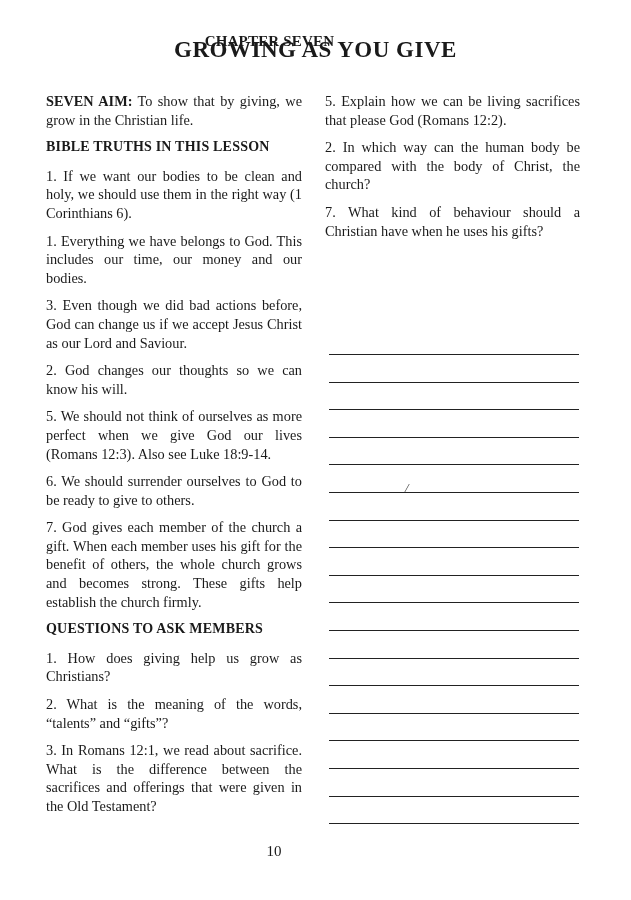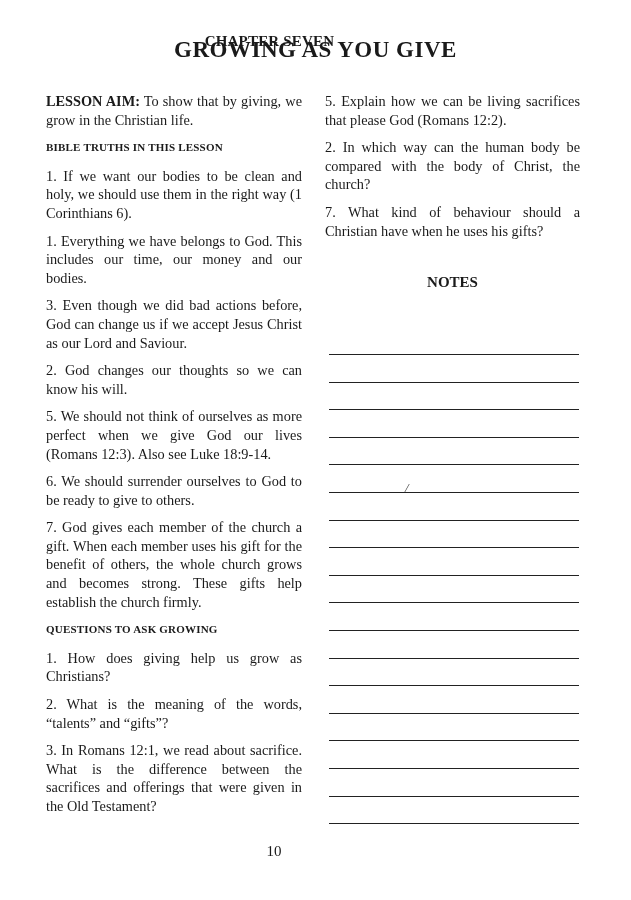--- a/index.html
+++ b/index.html
@@ -6,58 +6,57 @@
   body { width: 631px; height: 900px; position: relative; overflow: hidden;
          font-family: "Liberation Serif", "DejaVu Serif", serif; color: #1a1a1a; }
   .chapter { position: absolute; top: 33px; left: 0; width: 539px; text-align: center;
              font-size: 15px; font-weight: bold; letter-spacing: 0.2px; }
   .title { position: absolute; top: 37px; left: 0; width: 631px; text-align: center;
            font-size: 23px; font-weight: bold; letter-spacing: 0.5px; }
   .col { position: absolute; top: 92px; font-size: 14.3px; line-height: 18.6px; }
   .col.left { left: 46px; width: 256px; }
   .col.right { left: 325px; width: 255px; }
   .para { margin: 0 0 9px 0; text-align: justify; }
-  .heading { font-weight: bold; font-size: 11px; margin: 3px 0 10px 0; letter-spacing: 0.2px; }
+  .heading { font-weight: bold; font-size: 14px; margin: 3px 0 10px 0; letter-spacing: 0.2px; }
   .bold { font-weight: bold; }
   .notes-title { text-align: center; font-weight: bold; font-size: 15px; margin: 33px 0 0 0; }
   .note-line { position: absolute; left: 329px; width: 250px; height: 0;
                border-top: 1px solid #222; }
   .pagenum { position: absolute; top: 843px; left: 0; width: 548px; text-align: center;
              font-size: 15px; }
   .mark { position: absolute; left: 405px; top: 480px; font-size: 13px; font-style: italic; color: #444; }
 </style>
 </head>
 <body>
 
 <div class="chapter">CHAPTER SEVEN</div>
 <div class="title">GROWING AS YOU GIVE</div>
 
 <div class="col left">
-  <p class="para"><span class="bold">LESSON AIM:</span><span> To show that by giving, we grow in the Christian life.</span></p>
+  <p class="para"><span class="bold">SEVEN AIM:</span><span> To show that by giving, we grow in the Christian life.</span></p>
 
   <div class="heading">BIBLE TRUTHS IN THIS LESSON</div>
   <p class="para">1.  If we want our bodies to be clean and holy, we should use them in the right way (1 Corinthians 6).</p>
   <p class="para">1.  Everything we have belongs to God. This includes our time, our money and our bodies.</p>
   <p class="para">3.  Even though we did bad actions before, God can change us if we accept Jesus Christ as our Lord and Saviour.</p>
   <p class="para">2.  God changes our thoughts so we can know his will.</p>
   <p class="para">5.  We should not think of ourselves as more perfect when we give God our lives (Romans 12:3). Also see Luke 18:9-14.</p>
   <p class="para">6.  We should surrender ourselves to God to be ready to give to others.</p>
   <p class="para">7.  God gives each member of the church a gift. When each member uses his gift for the benefit of others, the whole church grows and becomes strong. These gifts help establish the church firmly.</p>
 
-  <div class="heading">QUESTIONS TO ASK GROWING</div>
+  <div class="heading">QUESTIONS TO ASK MEMBERS</div>
   <p class="para">1.  How does giving help us grow as Christians?</p>
   <p class="para">2.  What is the meaning of the words, “talents” and “gifts”?</p>
   <p class="para">3.  In Romans 12:1, we read about sacrifice. What is the difference between the sacrifices and offerings that were given in the Old Testament?</p>
 </div>
 
 <div class="col right">
   <p class="para">5.  Explain how we can be living sacrifices that please God (Romans 12:2).</p>
   <p class="para">2.  In which way can the human body be compared with the body of Christ, the church?</p>
   <p class="para">7.  What kind of behaviour should a Christian have when he uses his gifts?</p>
-  <div class="notes-title">NOTES</div>
 </div>
 
 <div id="note-lines">
     <div class="note-line" style="top: 354px;"></div>
     <div class="note-line" style="top: 382px;"></div>
     <div class="note-line" style="top: 409px;"></div>
     <div class="note-line" style="top: 437px;"></div>
     <div class="note-line" style="top: 464px;"></div>
     <div class="note-line" style="top: 492px;"></div>
     <div class="note-line" style="top: 520px;"></div>

